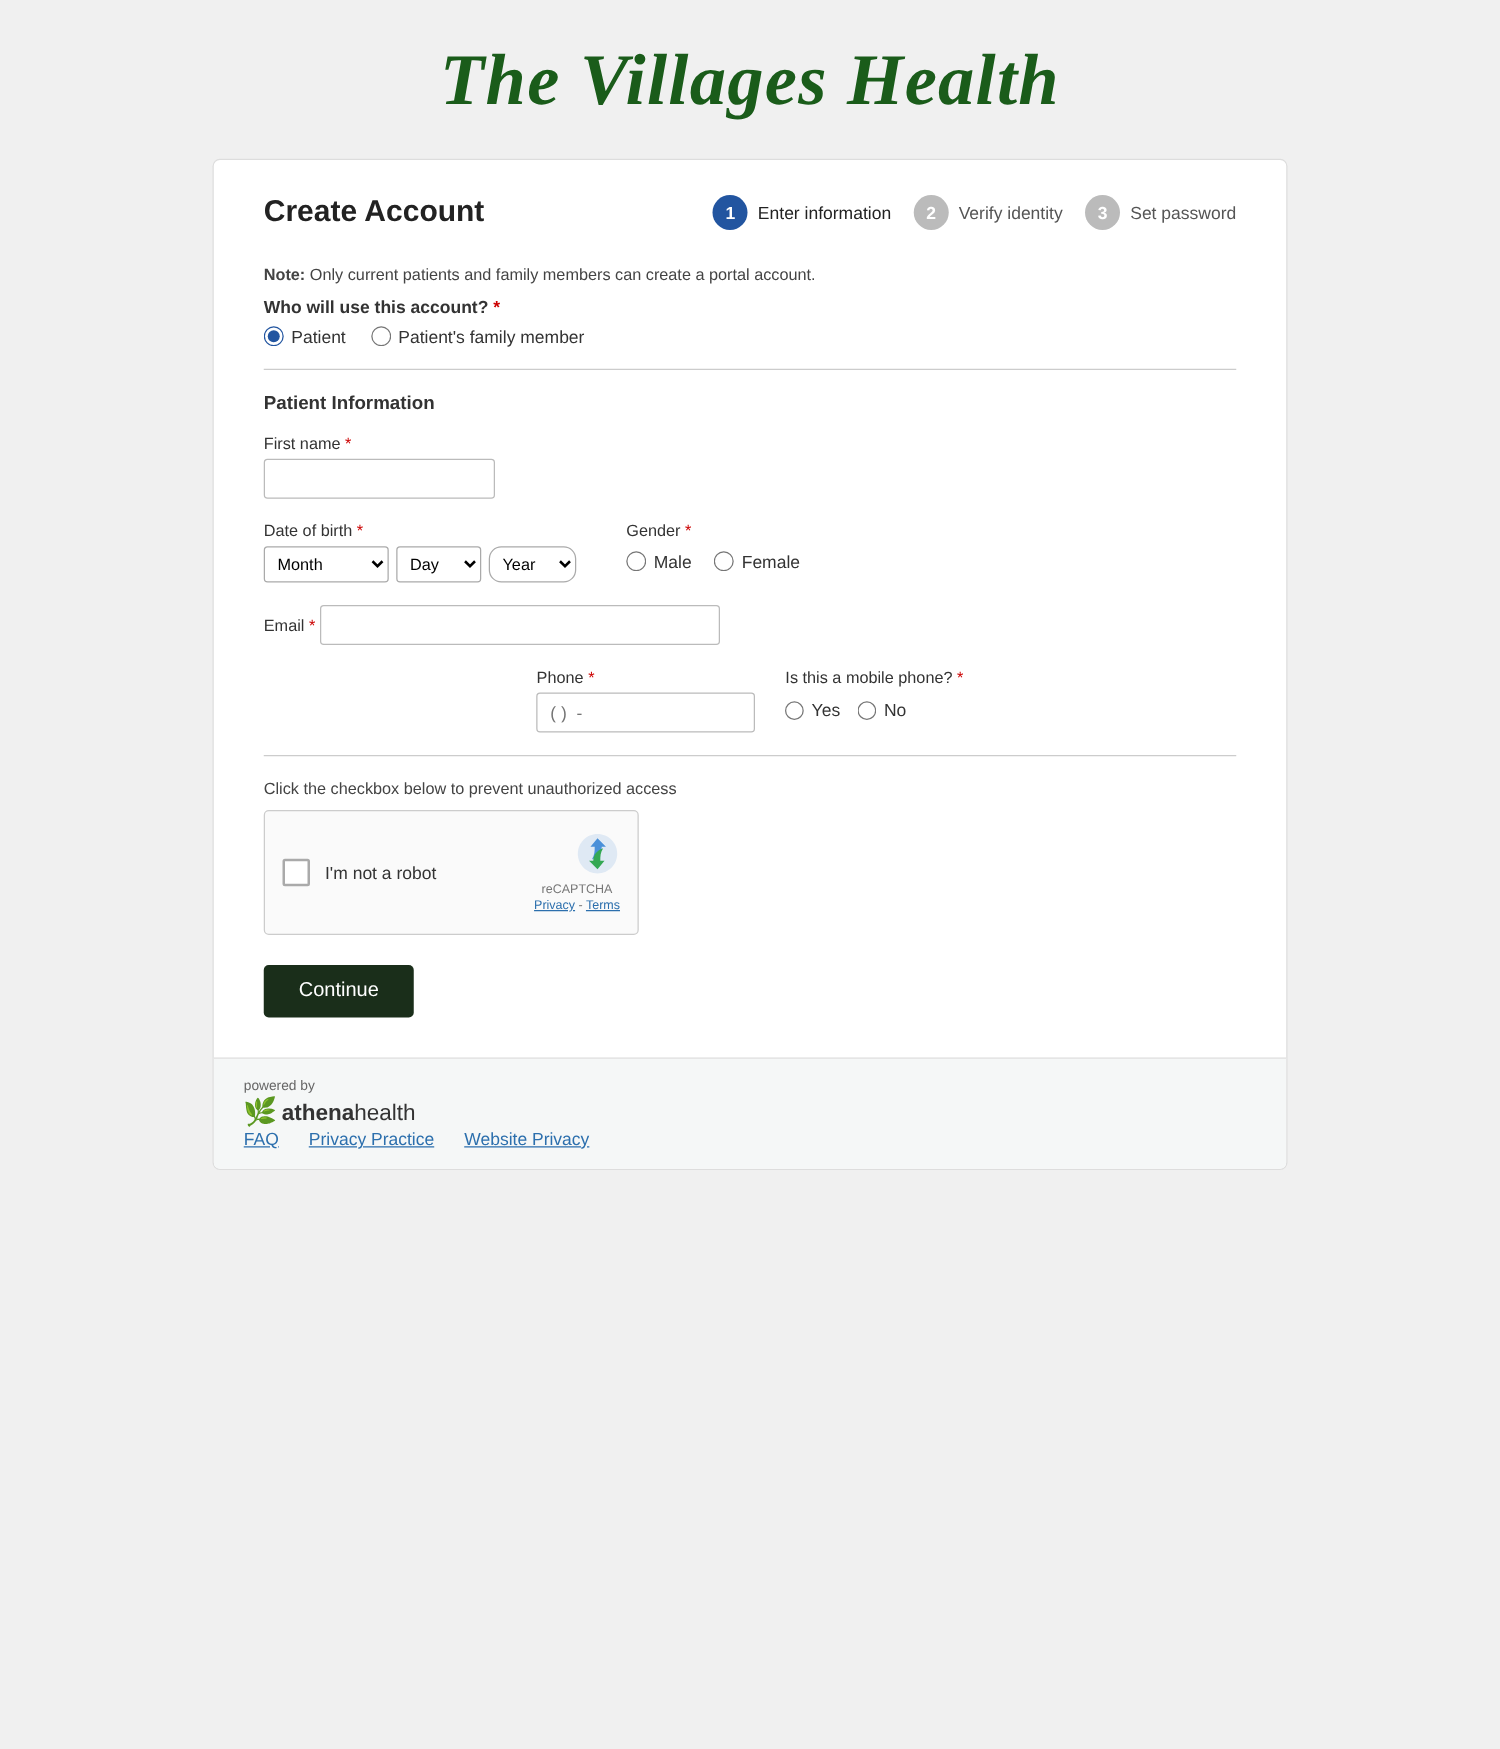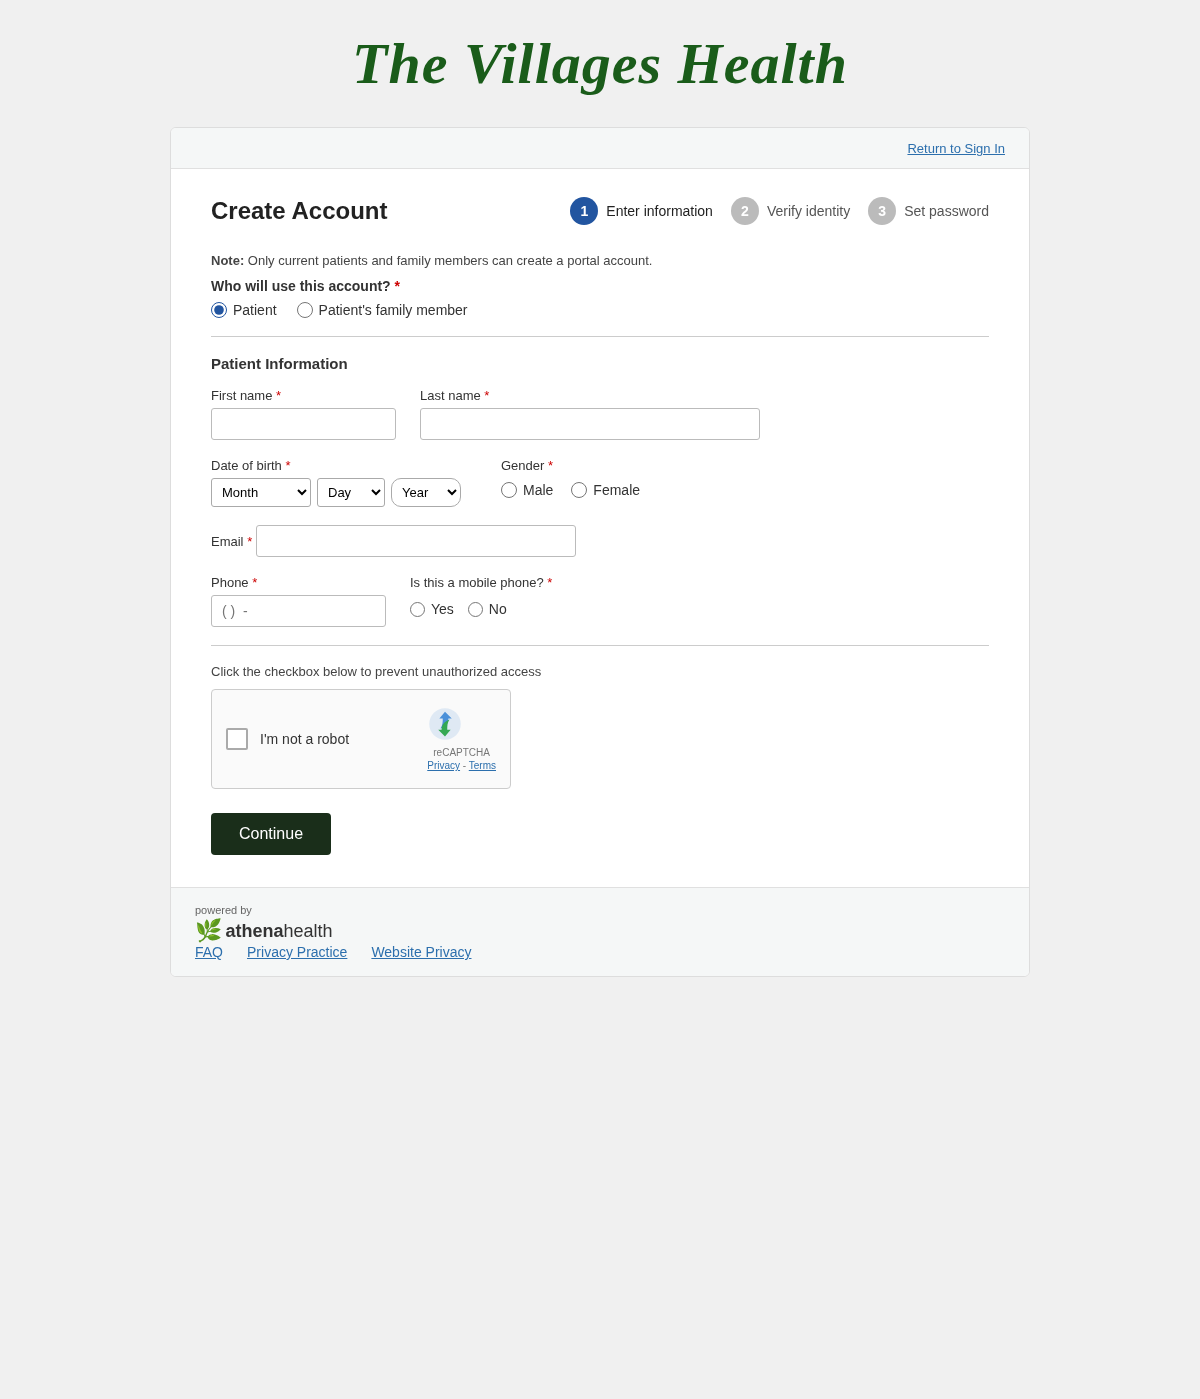--- a/index.html
+++ b/index.html
@@ -217,20 +217,21 @@
     
     .email-field { margin-bottom: 18px; }
     .email-input { width: 320px; }
 
     
     .phone-row {
       display: flex;
       gap: 24px;
       align-items: flex-start;
       margin-bottom: 12px;
+      justify-content: center;
     }
     .phone-section { display: flex; flex-direction: column; gap: 5px; }
     .phone-input { width: 175px; }
 
     .mobile-section { display: flex; flex-direction: column; gap: 5px; }
     .mobile-options {
       display: flex;
       gap: 14px;
       align-items: center;
       padding-top: 6px;
@@ -278,21 +279,21 @@
       background: #fff;
       flex-shrink: 0;
     }
     .captcha-label {
       font-size: 14px;
       color: #333;
     }
     .captcha-right {
       display: flex;
       flex-direction: column;
-      align-items: flex-start;
+      align-items: flex-end;
       gap: 4px;
     }
     .recaptcha-icon {
       width: 36px;
       height: 36px;
     }
     .recaptcha-text {
       font-size: 10px;
       color: #777;
       text-align: center;
@@ -362,23 +363,20 @@
   </style>
 </head>
 <body>
 
 <div class="logo-container">
   <div class="logo-text">The Villages Health</div>
 </div>
 
 <div class="card">
 
-  <div class="card-header">
-    <span class="return-link">Return to Sign In</span>
-  </div>
 
   <div class="card-body">
 
     
     <div class="progress-header">
       <div class="create-account-title">Create Account</div>
       <div class="steps">
 
         <div class="step">
           <div class="step-circle active">1</div>
@@ -424,26 +422,20 @@
     
     <div class="section-title">Patient Information</div>
 
     
     <div class="form-row">
       <div class="form-field">
         <label class="field-label">
           <span>First name</span> <span class="required">*</span>
         </label>
         <input type="text" class="text-input first-name-input" style="">
-      </div>
-      <div class="form-field">
-        <label class="field-label">
-          <span>Last name</span> <span class="required">*</span>
-        </label>
-        <input type="text" class="text-input last-name-input" style="">
       </div>
     </div>
 
     
     <div class="dob-gender-row">
       <div class="dob-section">
         <label class="field-label">
           <span>Date of birth</span> <span class="required">*</span>
         </label>
         <div class="dob-selects">

